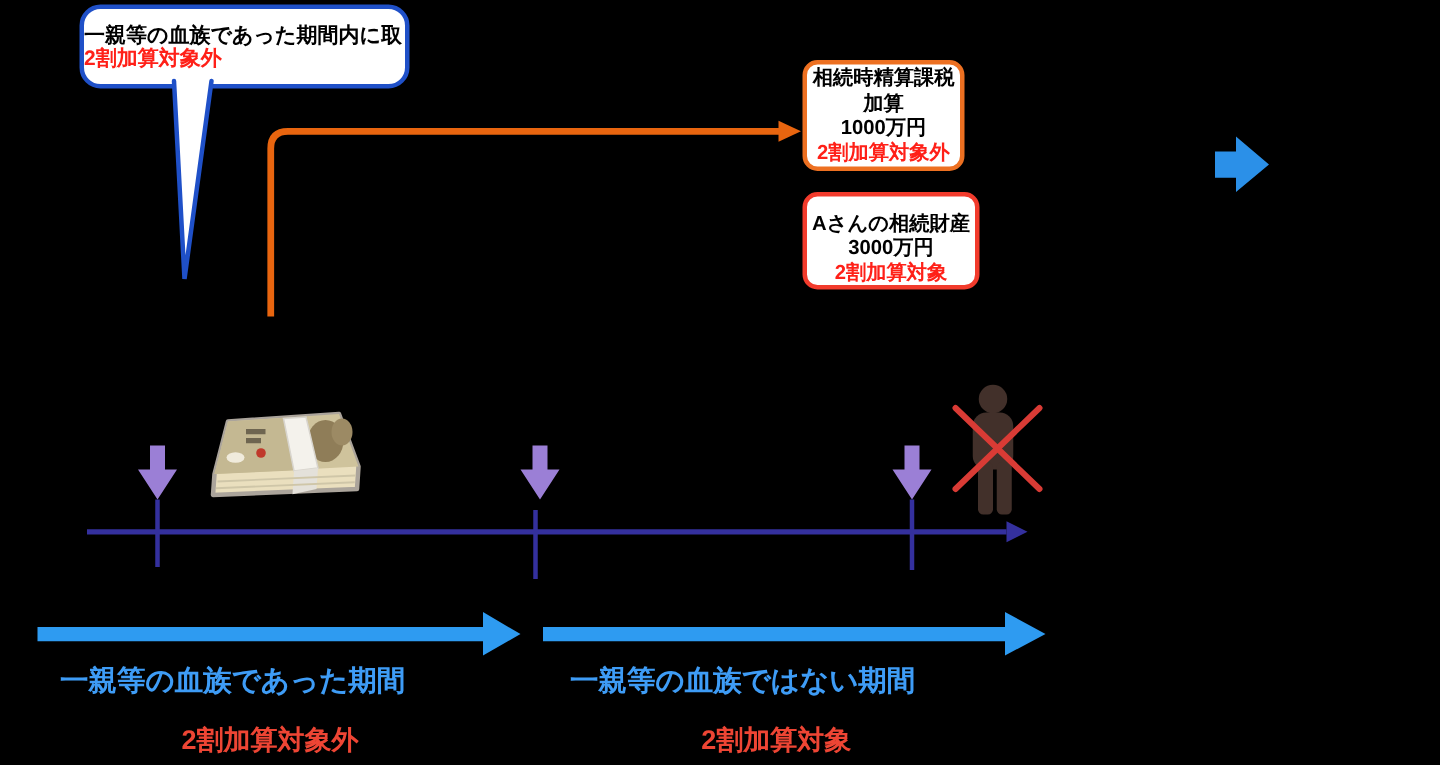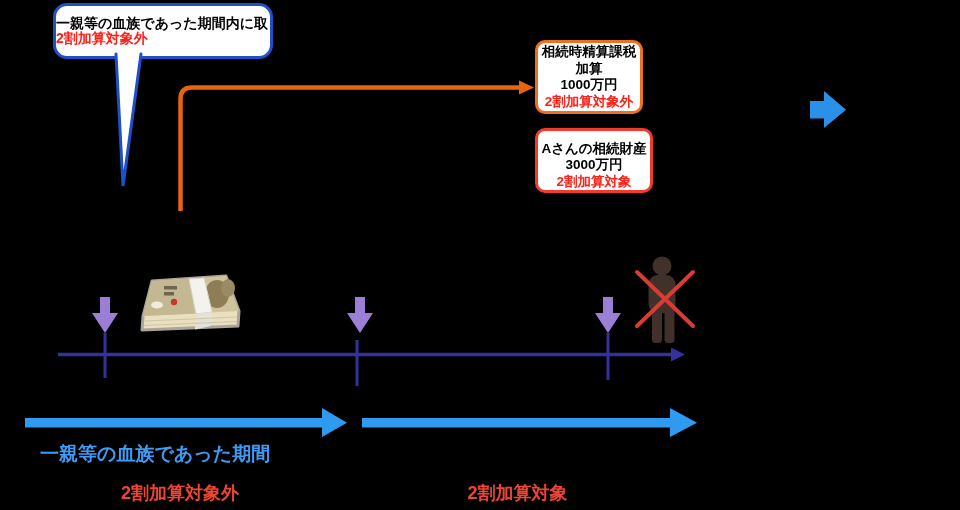--- a/index.html
+++ b/index.html
@@ -135,15 +135,16 @@
 
   <div class="abs rbox box-inheritance">
     <span>Aさんの相続財産</span>
     <span>3000万円</span>
     <span class="red">2割加算対象</span>
   </div>
 
 
   <div class="abs period-label pl-left">一親等の血族であった期間</div>
   <div class="abs status-label sl-left">2割加算対象外</div>
+  <div class="abs period-label pl-right">一親等の血族ではない期間</div>
   <div class="abs status-label sl-right">2割加算対象</div>
 
 </div>
 
 </body></html>

